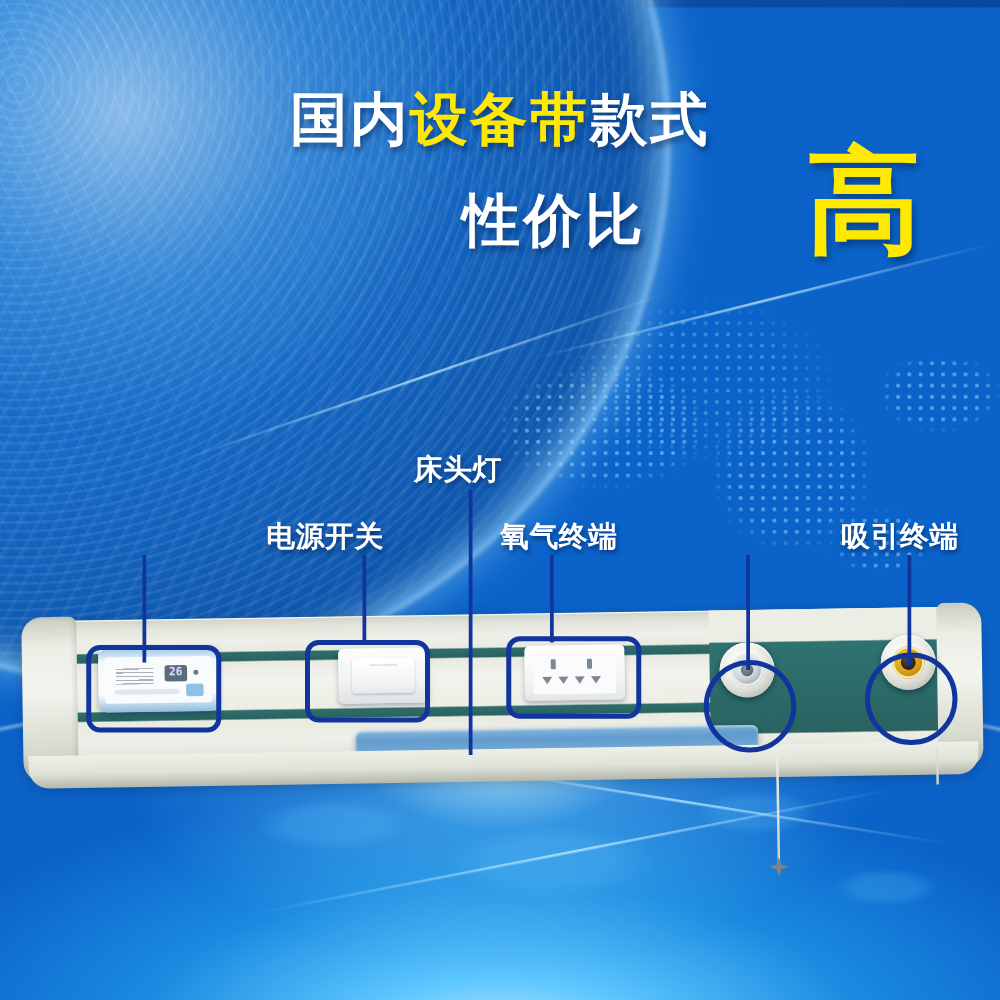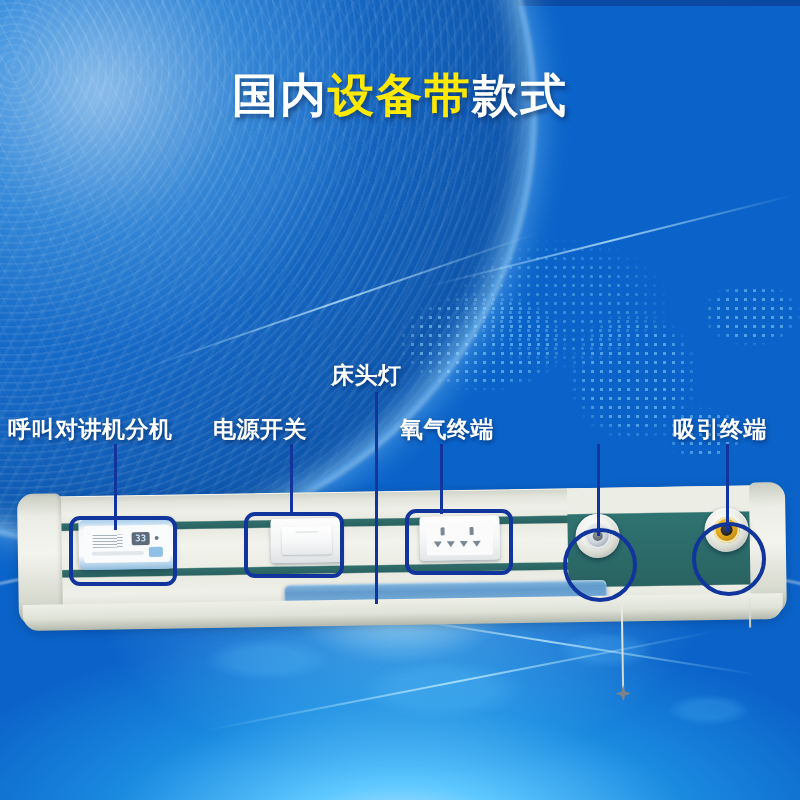--- a/index.html
+++ b/index.html
@@ -286,23 +286,26 @@
   <div class="bg-worldmap"></div>
   <div class="horizon"></div>
   <div class="horizon-line"></div>
   <div class="streak" style="left:130px;top:300px;width:420px;transform:rotate(-19deg);"></div>
   <div class="streak" style="left:200px;top:680px;width:520px;transform:rotate(-11deg);"></div>
   <div class="streak" style="left:330px;top:640px;width:430px;transform:rotate(9deg);"></div>
   <div class="streak" style="left:420px;top:240px;width:380px;transform:rotate(-14deg);"></div>
 
   <div class="headline">
     <div class="hl1"><span class="w">国内</span><span class="y">设备带</span><span class="w">款式</span></div>
+    <div class="hl2">
+      <span class="sub">性价比</span>
+      <span class="big">高</span>
+    </div>
   </div>
 
-  <div class="callout" style="left:8px;top:414px;">呼叫对讲机分机</div>
   <div class="callout" style="left:213px;top:414px;">电源开关</div>
   <div class="callout" style="left:331px;top:360px;">床头灯</div>
   <div class="callout" style="left:400px;top:414px;">氧气终端</div>
   <div class="callout" style="left:673px;top:414px;font-family:Liberation Serif, serif;">吸引终端</div>
 
   <div class="leader" style="left:114px;top:444px;height:86px;"></div>
   <div class="leader" style="left:290px;top:444px;height:72px;"></div>
   <div class="leader" style="left:375px;top:392px;height:212px;"></div>
   <div class="leader" style="left:440px;top:444px;height:70px;"></div>
   <div class="leader" style="left:597px;top:444px;height:92px;"></div>
@@ -311,21 +314,21 @@
   <div class="panel-wrap">
     <div class="panel">
       <div class="panel-body"></div>
       <div class="panel-teal"></div>
       <div class="panel-endcap-l"></div>
       <div class="panel-endcap-r"></div>
 
       <div class="intercom">
         <div class="ic-face">
           <div class="ic-grille"></div>
-          <div class="ic-display">33</div>
+          <div class="ic-display">26</div>
           <div class="ic-led"></div>
           <div class="ic-slot"></div>
           <div class="ic-btn"></div>
         </div>
       </div>
 
       <div class="switch">
         <div class="switch-rocker"></div>
       </div>
 

